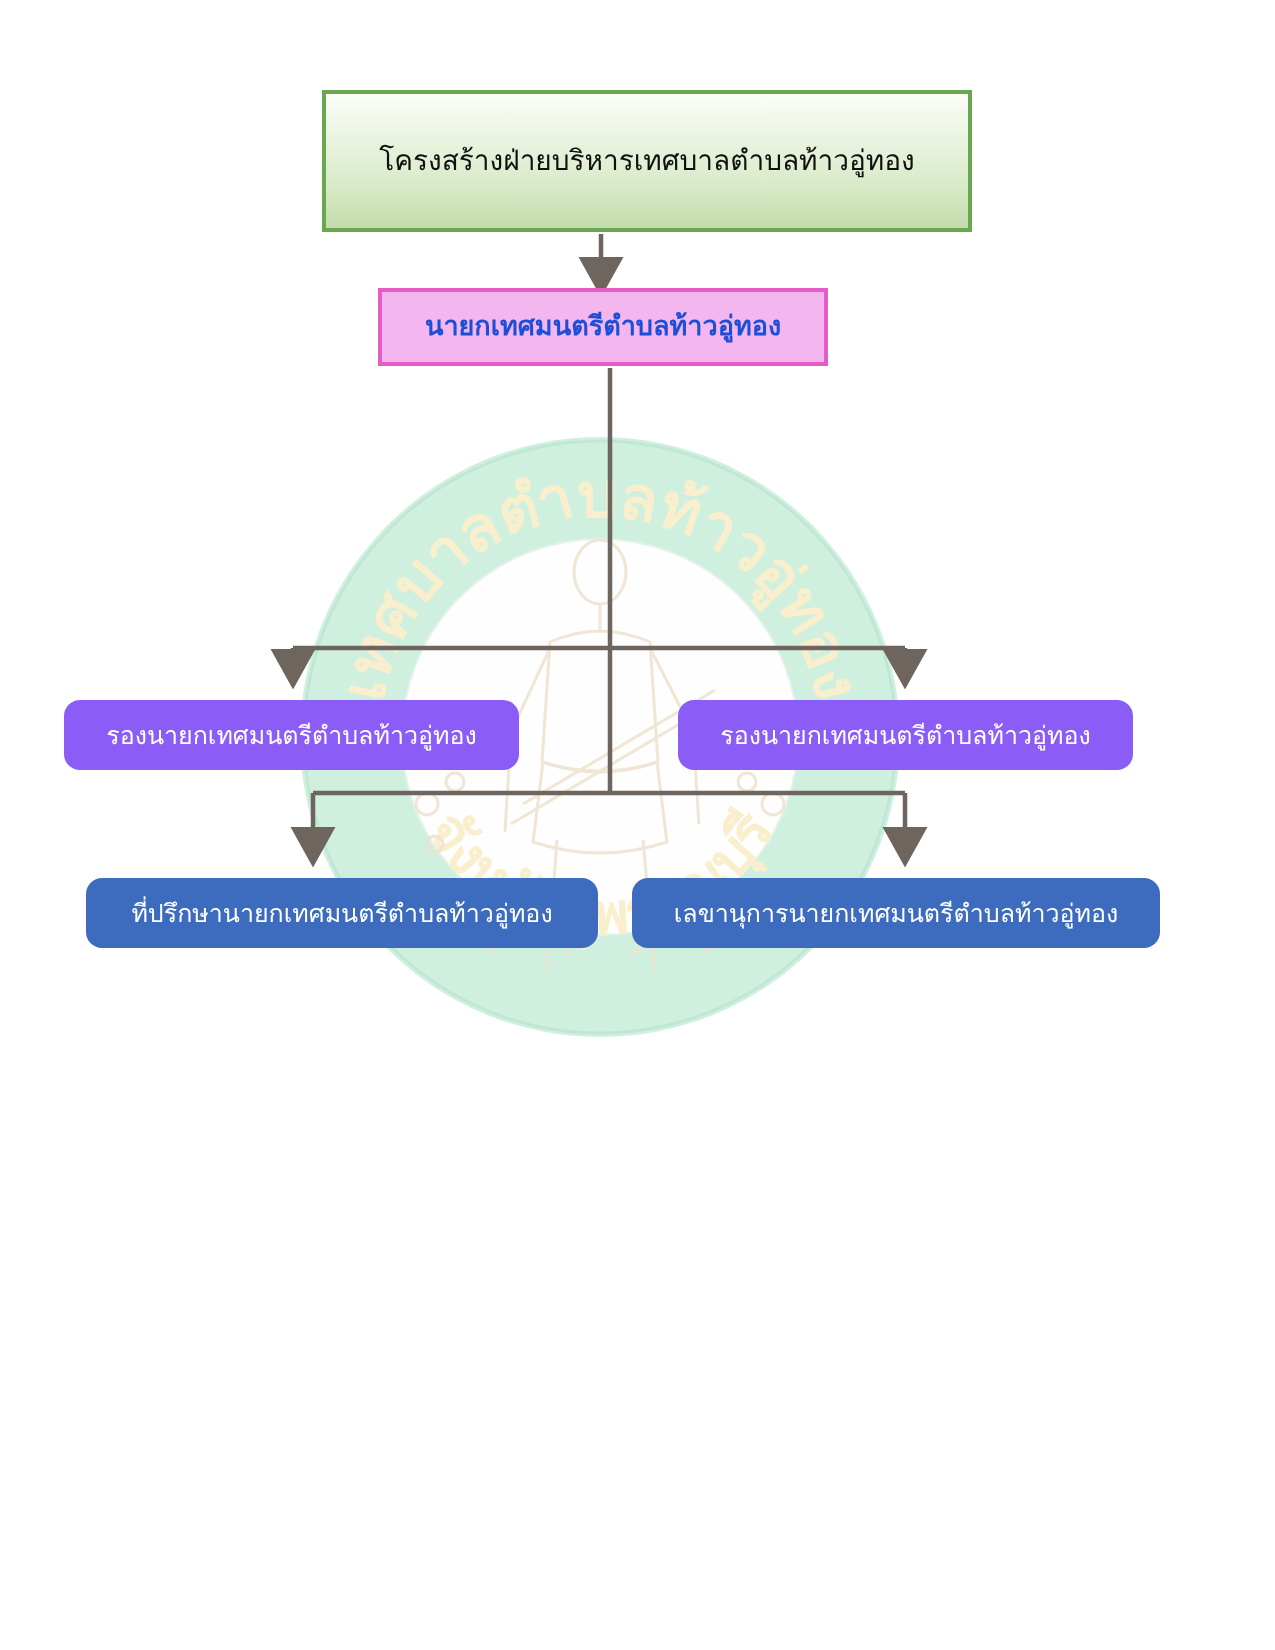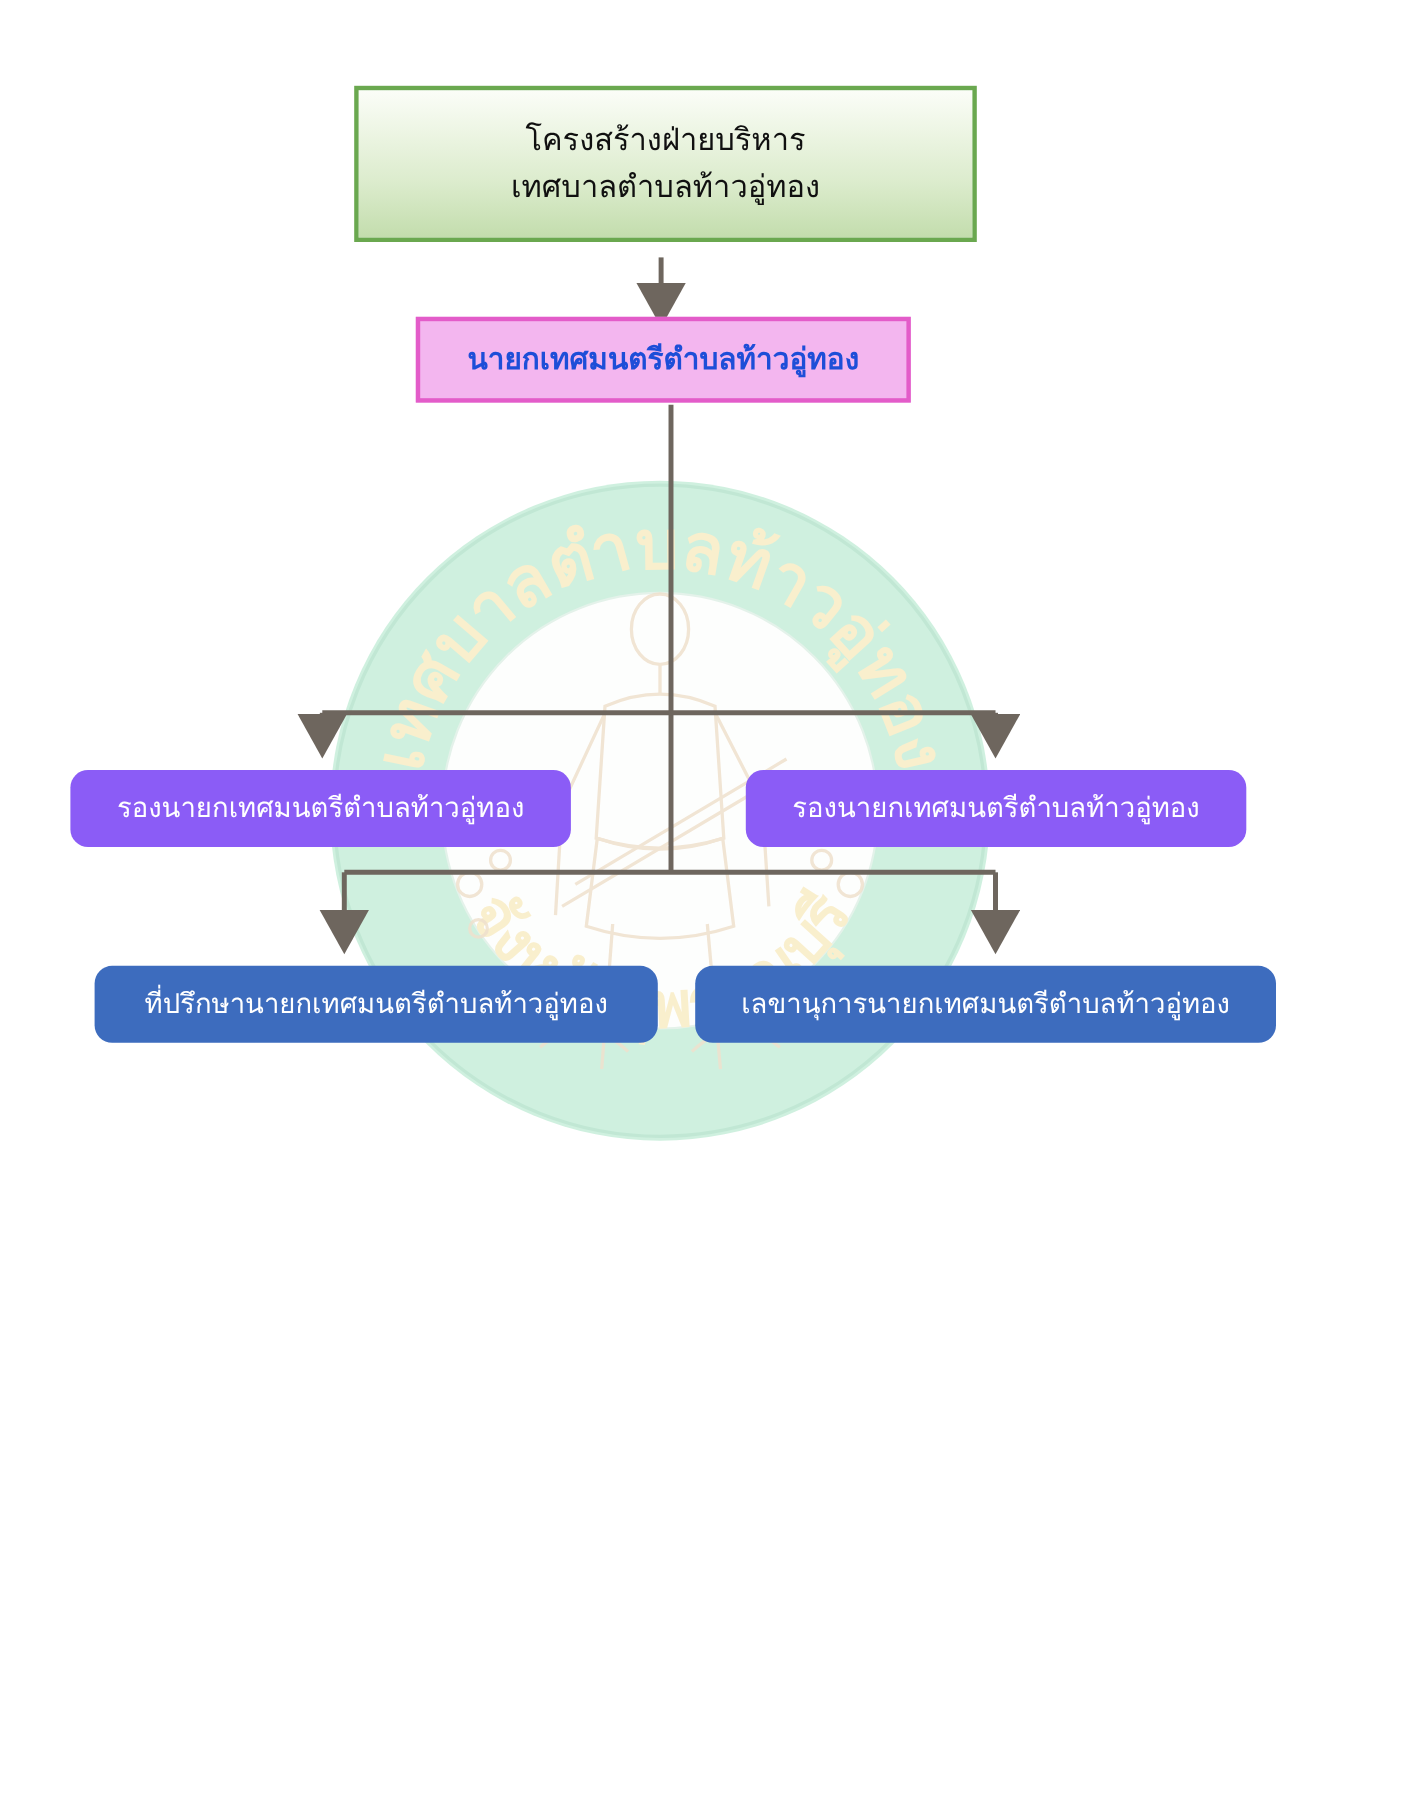--- a/index.html
+++ b/index.html
@@ -45,28 +45,28 @@
     box-sizing: border-box;
     display: flex;
     align-items: center;
     justify-content: center;
     text-align: center;
     line-height: 1.32;
   }
 
   .node-title {
     left: 322px;
-    top: 78px;
-    width: 566px;
+    top: 90px;
+    width: 650px;
     height: 142px;
     border: 4px solid #6aa84f;
     background: linear-gradient(to bottom, #fbfdf8 0%, #f0f7e8 22%, #dceccd 62%, #c3ddad 100%);
     color: #101010;
     font-size: 28px;
-    flex-direction: column;
+    flex-direction: row;
   }
   .node-title .line { display: block; margin: 3px 0; }
 
   .node-mayor {
     left: 378px;
     top: 288px;
     width: 450px;
     height: 78px;
     border: 4px solid #e35cc9;
     background: #f3b6ef;

